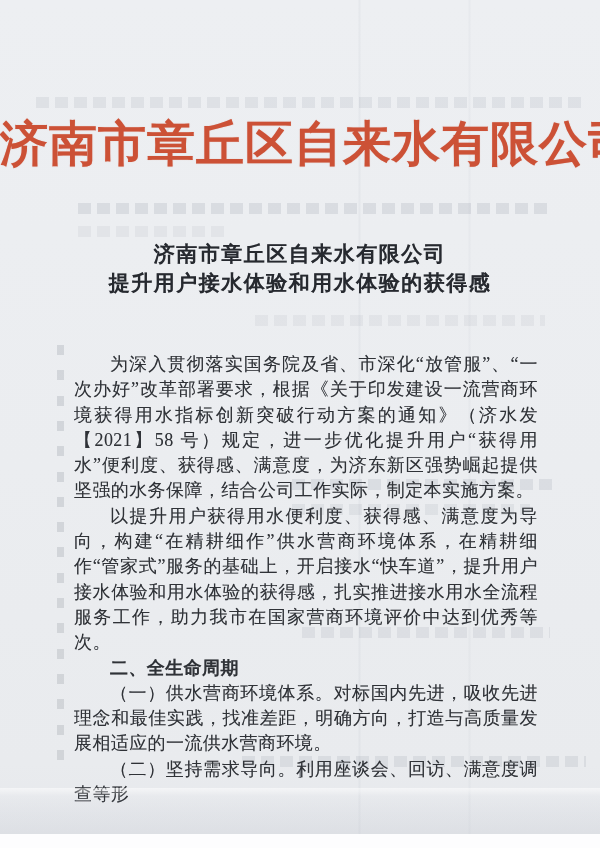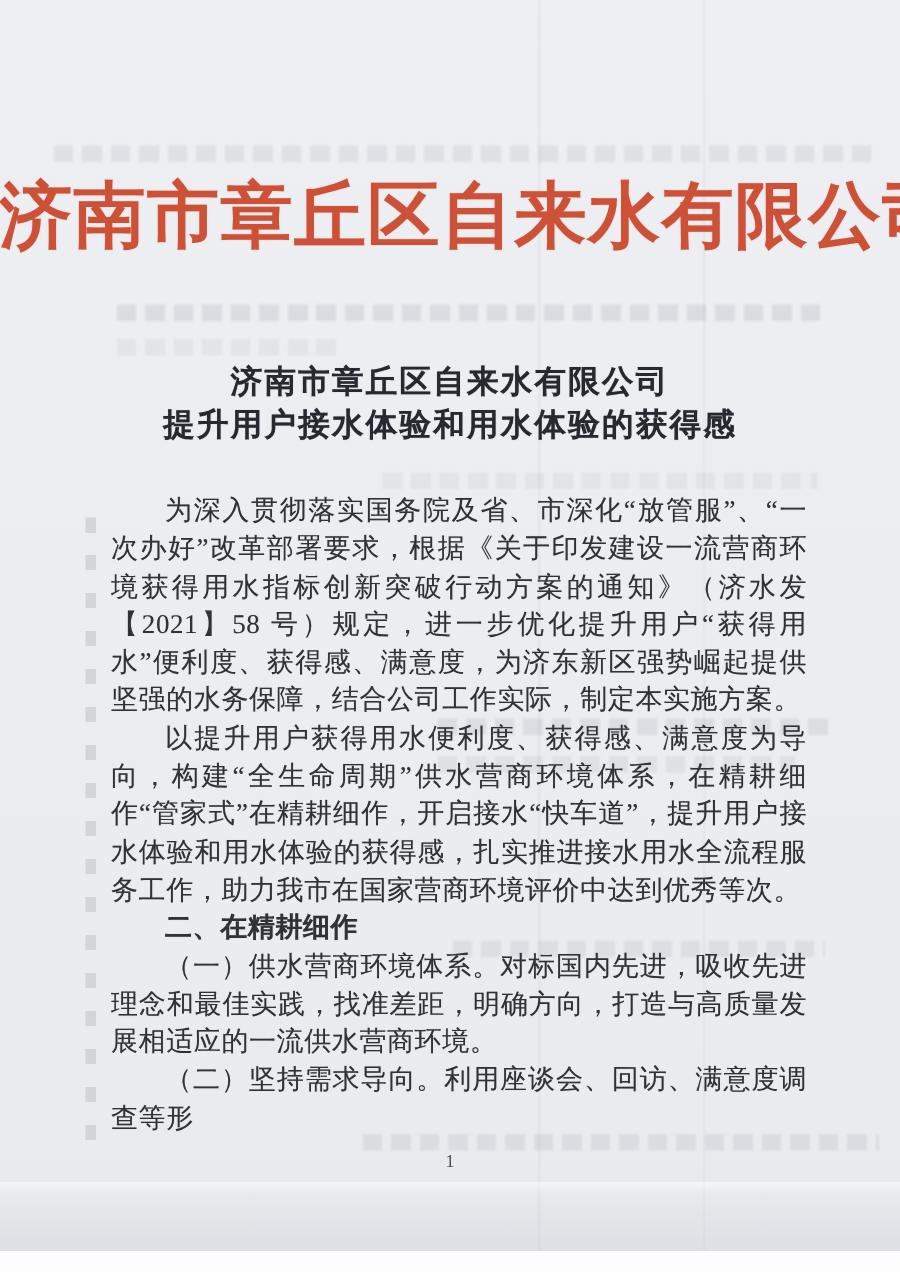--- a/index.html
+++ b/index.html
@@ -43,21 +43,21 @@
     font-weight: 700;
     font-size: 21px;
     line-height: 29px;
     letter-spacing: 1.5px;
     text-shadow: 0 0 0.6px rgba(38,41,47,.4);
   }
 
   
   .body-text {
     position: absolute;
-    top: 328px; left: 74px;
+    top: 352px; left: 74px;
     width: 464px;
     font-size: 18px;
     line-height: 25.3px;
     color: #2f3237;
     text-align: justify;
     letter-spacing: 0.4px;
     text-shadow: 0 0 0.5px rgba(47,50,55,.35);
   }
   .body-text p { margin: 0; text-indent: 2em; }
   .body-text .heading { font-weight: 700; }
@@ -135,22 +135,22 @@
 
   <div class="letterhead">济南市章丘区自来水有限公司</div>
 
   <div class="doc-title">
     <div>济南市章丘区自来水有限公司</div>
     <div>提升用户接水体验和用水体验的获得感</div>
   </div>
 
   <div class="body-text">
     <p>为深入贯彻落实国务院及省、市深化“放管服”、“一次办好”改革部署要求，根据《关于印发建设一流营商环境获得用水指标创新突破行动方案的通知》（济水发【2021】58 号）规定，进一步优化提升用户“获得用水”便利度、获得感、满意度，为济东新区强势崛起提供坚强的水务保障，结合公司工作实际，制定本实施方案。</p>
-    <p>以提升用户获得用水便利度、获得感、满意度为导向，构建“全生命周期”供水营商环境体系，在精耕细作“管家式”在精耕细作，开启接水“快车道”，提升用户接水体验和用水体验的获得感，扎实推进接水用水全流程服务工作，助力我市在国家营商环境评价中达到优秀等次。</p>
-    <p class="heading">二、在精耕细作</p>
+    <p>以提升用户获得用水便利度、获得感、满意度为导向，构建“在精耕细作”供水营商环境体系，在精耕细作“管家式”服务的基础上，开启接水“快车道”，提升用户接水体验和用水体验的获得感，扎实推进接水用水全流程服务工作，助力我市在国家营商环境评价中达到优秀等次。</p>
+    <p class="heading">二、全生命周期</p>
     <p>（一）供水营商环境体系。对标国内先进，吸收先进理念和最佳实践，找准差距，明确方向，打造与高质量发展相适应的一流供水营商环境。</p>
     <p>（二）坚持需求导向。利用座谈会、回访、满意度调查等形</p>
   </div>
 
   <div class="pagenum">1</div>
 
   <div class="bottom-shade"></div>
   <div class="bottom-strip"></div>
 
 </div>

